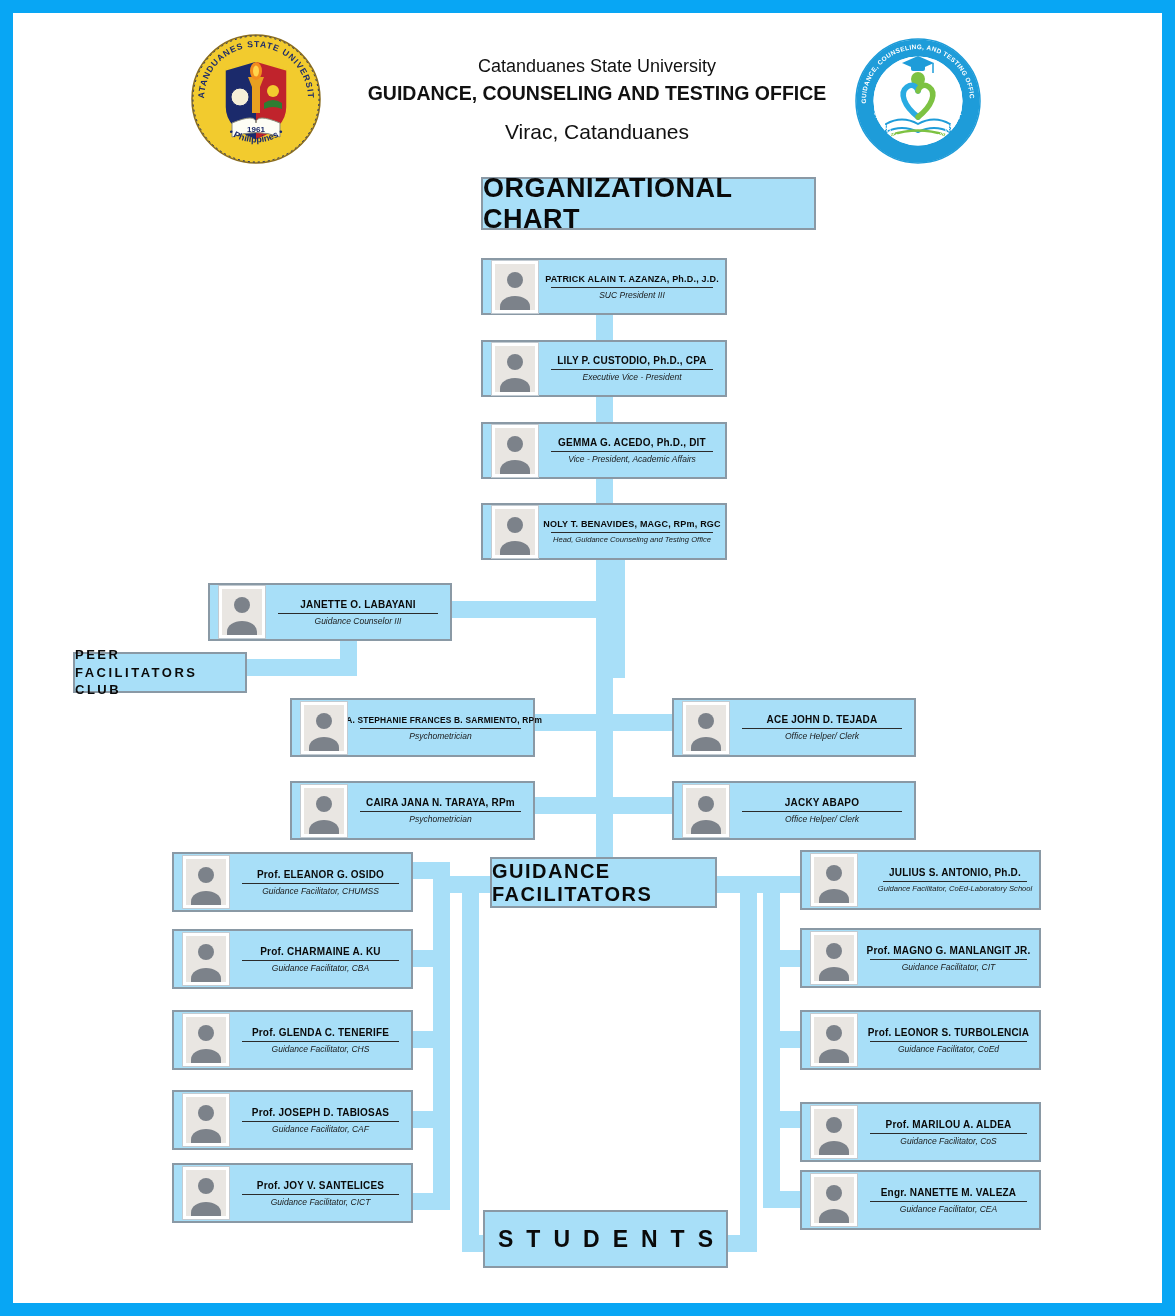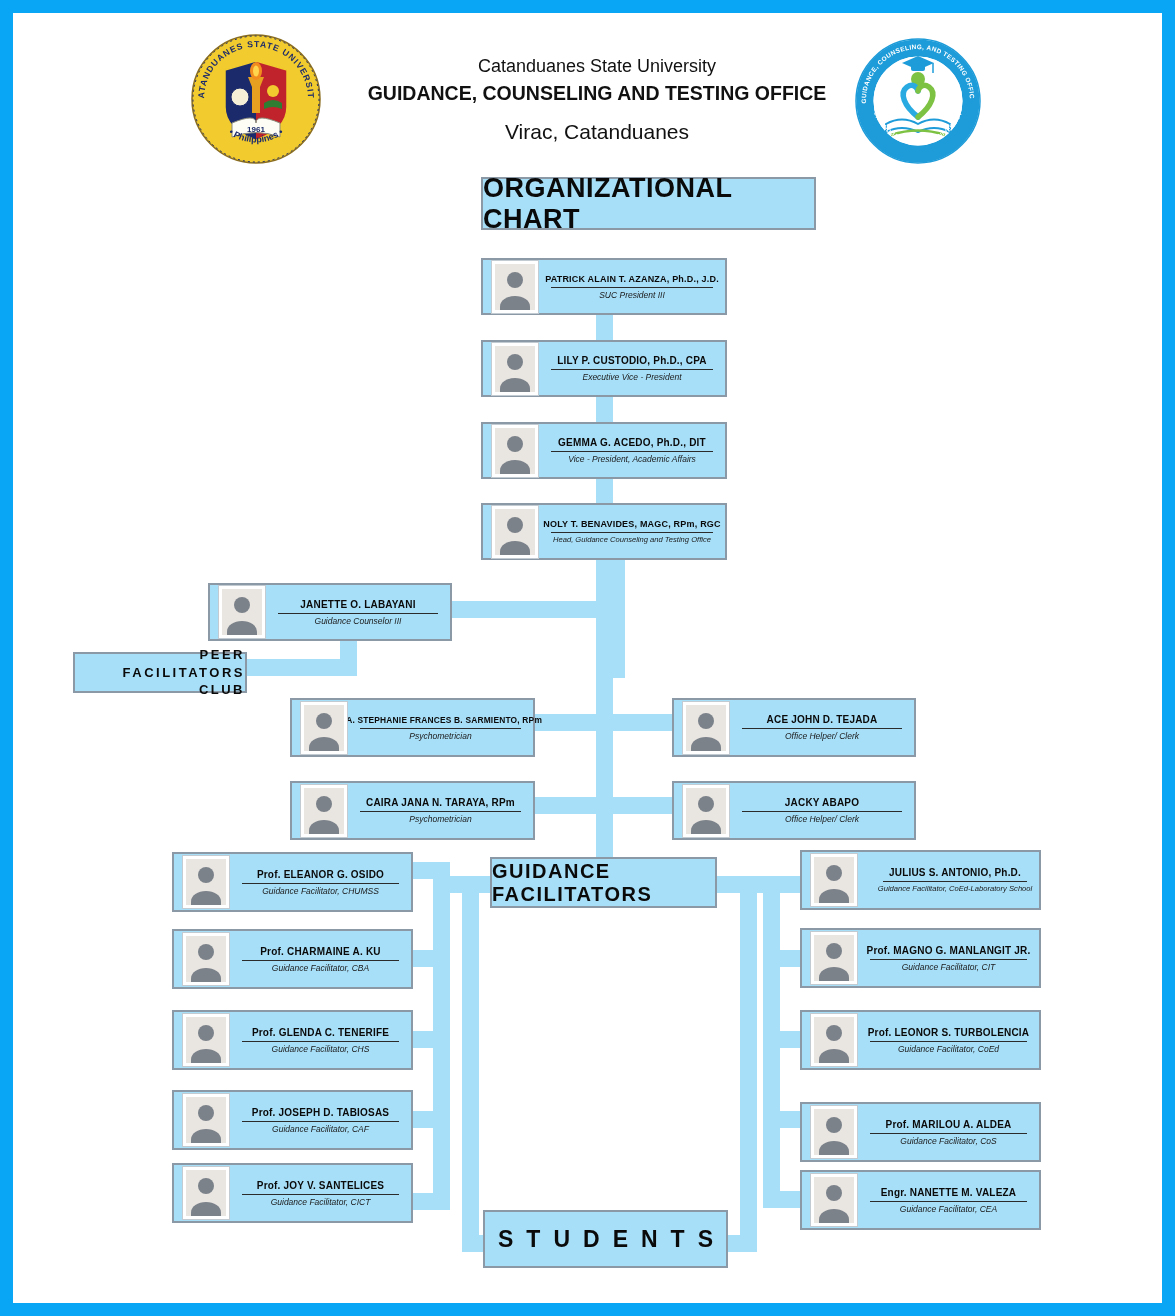--- a/index.html
+++ b/index.html
@@ -29,21 +29,21 @@
   .photo::after{content:"";position:absolute;left:50%;bottom:-7px;width:30px;height:21px;margin-left:-15px;
          border-radius:50% 50% 0 0;background:#7c828a;}
   .ptext{flex:1;display:flex;flex-direction:column;align-items:center;padding-right:8px;min-width:0;}
   .pname{font-weight:700;font-size:10px;color:#0a0a0a;white-space:nowrap;letter-spacing:0.2px;}
   .pname.sm{font-size:9px;}
   .pname.xs{font-size:8.4px;}
   .prule{width:95%;border-top:1.6px solid #2b2b2b;margin:3px 0 2px;}
   .prole{font-style:italic;font-size:8.5px;color:#1a1a1a;white-space:nowrap;}
   .prole.sm{font-size:7.6px;}
   
-  .club{font-size:13px;font-weight:700;letter-spacing:2.5px;text-align:right;line-height:1.35;}
+  .club{font-size:13px;font-weight:700;letter-spacing:2.5px;text-align:left;line-height:1.35;}
   .gfac{font-size:20px;font-weight:700;letter-spacing:1.5px;}
   .students{font-size:23px;font-weight:700;letter-spacing:13px;text-indent:13px;}
   svg text{font-family:"Liberation Sans",sans-serif;}
 </style>
 </head>
 <body>
 
 <div class="page">
 
   <div class="conn" style="left:596px;top:315px;width:17px;height:25px;"></div>

